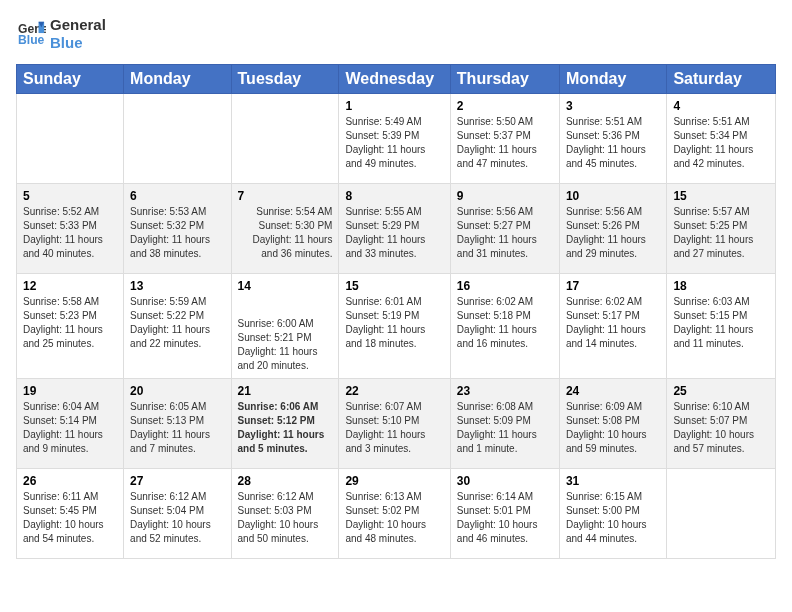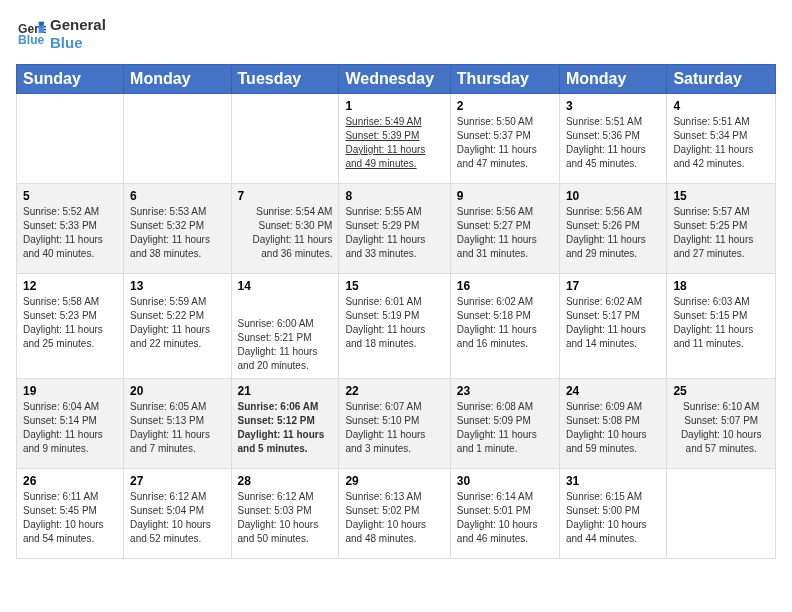--- a/index.html
+++ b/index.html
@@ -114,21 +114,21 @@
         <th>Saturday</th>
       </tr>
   </thead>
   <tbody id="calendar-body">
   <tr>
         <td></td>
         <td></td>
         <td></td>
         <td>
           <span class="day-num">1</span>
-          <div class="day-info" style="white-space: pre-line; text-decoration: underline;">Sunrise: 5:49 AM
+          <div class="day-info" style="white-space: pre-line;">Sunrise: 5:49 AM
 Sunset: 5:39 PM
 Daylight: 11 hours and 49 minutes.</div>
         </td>
         <td>
           <span class="day-num">2</span>
           <div class="day-info" style="white-space: pre-line;">Sunrise: 5:50 AM
 Sunset: 5:37 PM
 Daylight: 11 hours and 47 minutes.</div>
         </td>
         <td>
@@ -264,21 +264,21 @@
 Daylight: 11 hours and 1 minute.</div>
         </td>
         <td>
           <span class="day-num">24</span>
           <div class="day-info" style="white-space: pre-line;">Sunrise: 6:09 AM
 Sunset: 5:08 PM
 Daylight: 10 hours and 59 minutes.</div>
         </td>
         <td>
           <span class="day-num">25</span>
-          <div class="day-info" style="white-space: pre-line; text-align: center;">Sunrise: 6:10 AM
+          <div class="day-info" style="white-space: pre-line;">Sunrise: 6:10 AM
 Sunset: 5:07 PM
 Daylight: 10 hours and 57 minutes.</div>
         </td>
       </tr>
       <tr>
         <td>
           <span class="day-num">26</span>
           <div class="day-info" style="white-space: pre-line;">Sunrise: 6:11 AM
 Sunset: 5:45 PM
 Daylight: 10 hours and 54 minutes.</div>

